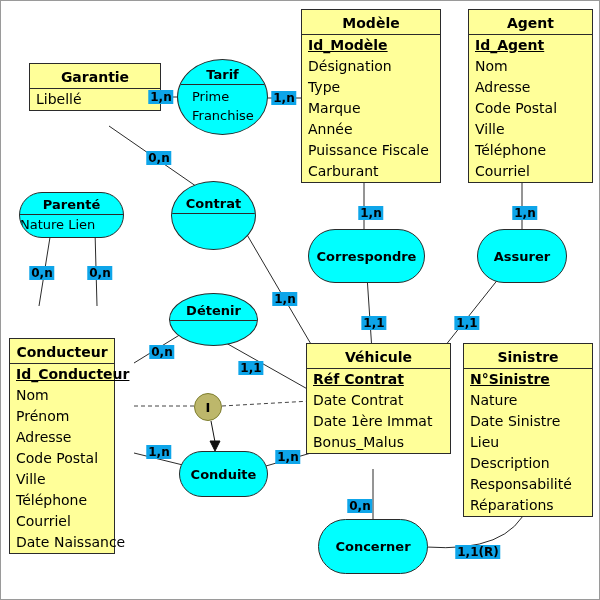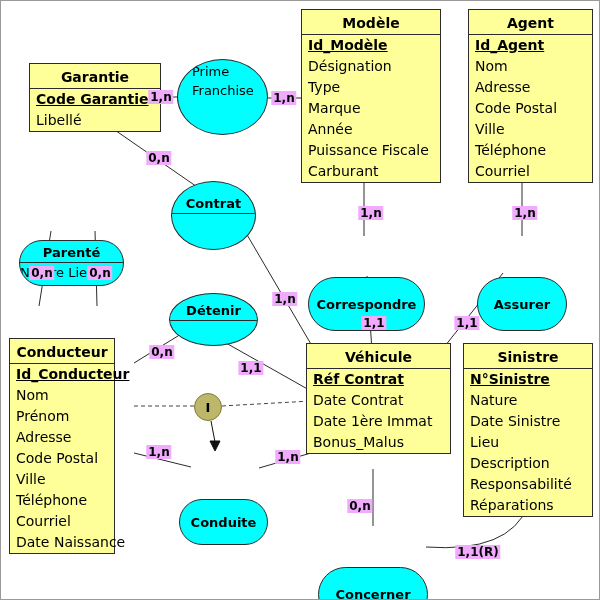--- a/index.html
+++ b/index.html
@@ -10,28 +10,28 @@
 
   
   .entity { position:absolute; background:#FFFF99; border:1px solid #2b2b2b; font-size:14px; }
   .etitle { text-align:center; font-weight:bold; line-height:18px; padding:4px 2px 2px; border-bottom:1px solid #2b2b2b; white-space:nowrap; }
   .attr { line-height:21px; padding:0 4px 0 6px; white-space:nowrap; }
   .attr.pk { font-weight:bold; text-decoration:underline; }
 
   
   .assoc { position:absolute; background:#00FFFF; border:1px solid #2b2b2b; overflow:hidden; font-size:13px; display:flex; flex-direction:column; }
   .assoc.ellipse { border-radius:50%; }
-  .assoc.stadium { border-radius:999px;margin-top:48px; }
+  .assoc.stadium { border-radius:999px; }
   .assoc.center { justify-content:center; }
   .atitle { font-weight:bold; text-align:center; white-space:nowrap; }
   .atitle.sep { border-bottom:1px solid #2b2b2b; }
   .aattr { white-space:nowrap; }
 
   
-  .card { position:absolute; transform:translate(-50%,-50%); background:#f0abfc; padding:0 2px; font-size:12px; font-weight:bold; line-height:14px; white-space:nowrap; }
+  .card { position:absolute; transform:translate(-50%,-50%); background:#0ea5e9; padding:0 2px; font-size:12px; font-weight:bold; line-height:14px; white-space:nowrap; }
 
   
   .constraint { position:absolute; left:193px; top:392px; width:28px; height:28px; border-radius:50%;
     background:#BDB76B; border:1px solid #7e7e2f; display:flex; align-items:center; justify-content:center;
     font-weight:bold; font-size:13px; }
 </style>
 </head>
 <body>
 
 <div class="canvas">
@@ -60,21 +60,20 @@
       <line x1="221" y1="405" x2="310" y2="400"></line>
     </g>
     <g stroke="#111" fill="#111">
       <line x1="210" y1="420" x2="214" y2="441"></line>
       <polygon points="209,440 219,440 214,450"></polygon>
     </g>
   </svg>
 
   <div class="entity" style="left:8px;top:62px;width:132px;margin-left:20px;">
     <div class="etitle">Garantie</div>
-    <div class="attr pk">Code Garantie</div>
     <div class="attr">Libellé</div>
   </div>
 
   <div class="entity" style="left:300px;top:8px;width:140px;">
     <div class="etitle">Modèle</div>
     <div class="attr pk">Id_Modèle</div>
     <div class="attr">Désignation</div>
     <div class="attr">Type</div>
     <div class="attr">Marque</div>
     <div class="attr">Année</div>
@@ -119,20 +118,21 @@
     <div class="attr pk">N°Sinistre</div>
     <div class="attr">Nature</div>
     <div class="attr">Date Sinistre</div>
     <div class="attr">Lieu</div>
     <div class="attr">Description</div>
     <div class="attr">Responsabilité</div>
     <div class="attr">Réparations</div>
   </div>
 
   <div class="assoc ellipse" style="left:176px;top:58px;width:91px;height:76px;">
+    <div class="atitle sep" style="padding-top:6px;line-height:18px;">Tarif</div>
     <div class="aattr" style="padding-left:14px;line-height:19px;margin-top:2px;">Prime</div>
     <div class="aattr" style="padding-left:14px;line-height:19px;">Franchise</div>
   </div>
 
   <div class="assoc stadium" style="left:18px;top:191px;width:105px;height:46px;">
     <div class="atitle sep" style="padding-top:3px;line-height:18px;">Parenté</div>
     <div class="aattr" style="text-align:left;line-height:20px;">Nature Lien</div>
   </div>
 
   <div class="assoc ellipse" style="left:170px;top:180px;width:85px;height:69px;">

